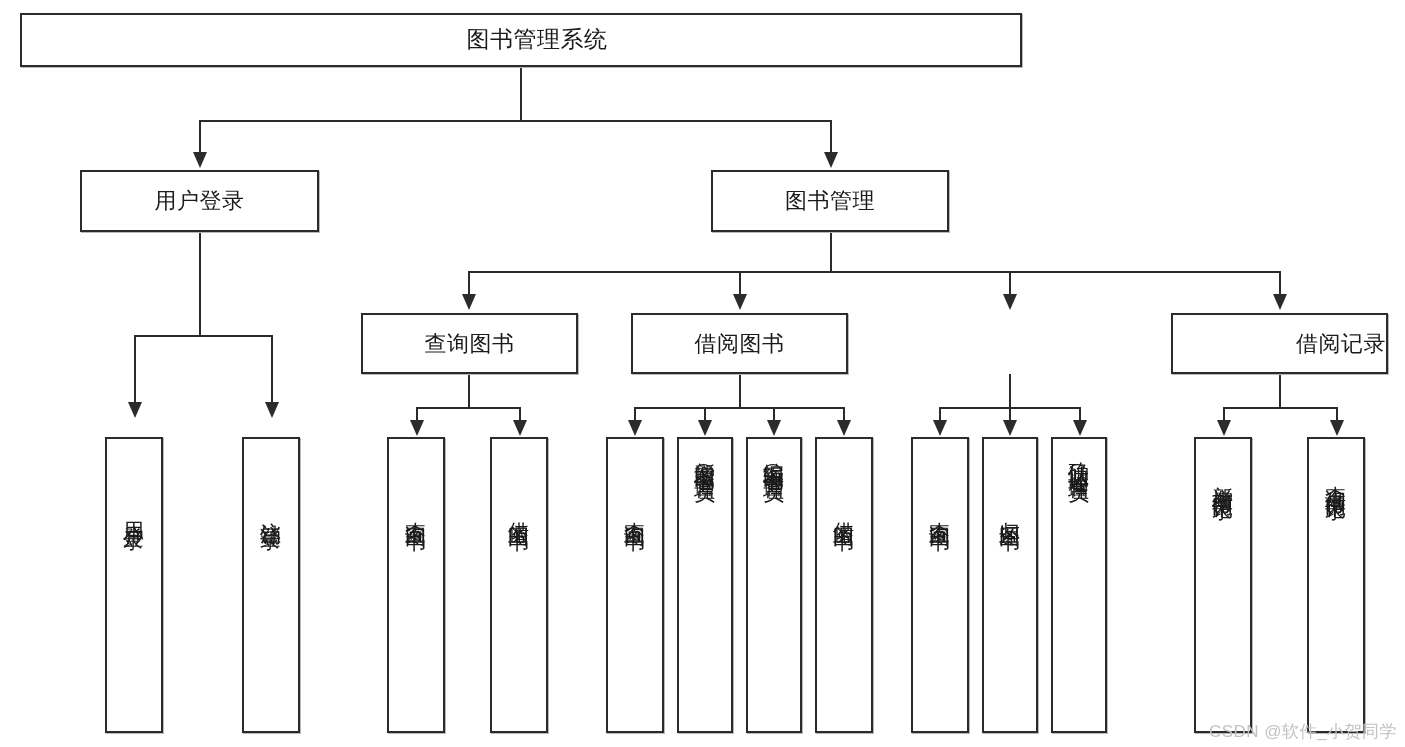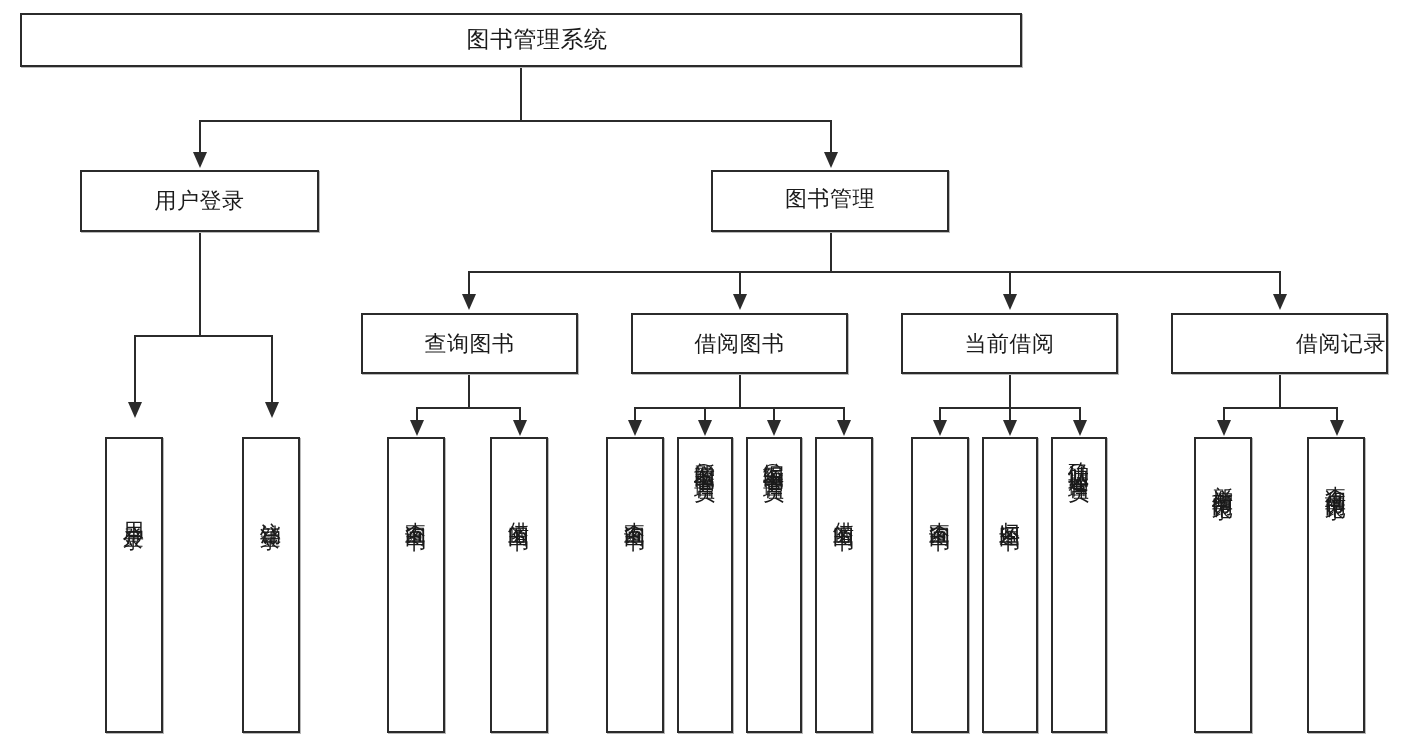--- a/index.html
+++ b/index.html
@@ -145,33 +145,30 @@
   <div class="seg v" style="left:1336px; top:407px; height:14px;"></div>
   <div class="arrow" style="left:1330px; top:420px;"></div>
 
   <div class="node h-node root" style="left:20px; top:13px; width:1002px; height:54px;padding-left:32px;">
     <span class="lbl">图书管理系统</span>
   </div>
 
   <div class="node h-node" style="left:80px; top:170px; width:239px; height:62px;">
     <span class="lbl">用户登录</span>
   </div>
-  <div class="node h-node" style="left:711px; top:170px; width:238px; height:62px;font-family:Liberation Mono, monospace;">
+  <div class="node h-node" style="left:711px; top:170px; width:238px; height:62px;">
     <span class="lbl">图书管理</span>
   </div>
 
   <div class="node h-node" style="left:361px; top:313px; width:217px; height:61px;">
     <span class="lbl">查询图书</span>
   </div>
   <div class="node h-node" style="left:631px; top:313px; width:217px; height:61px;">
     <span class="lbl">借阅图书</span>
   </div>
-  <div class="node h-node" style="left:901px; top:313px; width:217px; height:61px;">
-    <span class="lbl">当前借阅</span>
-  </div>
   <div class="node h-node" style="left:1171px; top:313px; width:217px; height:61px;justify-content:flex-end;">
     <span class="lbl">借阅记录</span>
   </div>
 
   <div class="node v-node" style="left:105px; top:437px; width:58px; height:296px; padding-top:66px;">
     <span class="lbl">用户登录</span>
   </div>
   <div class="node v-node" style="left:242px; top:437px; width:58px; height:296px; padding-top:66px;">
     <span class="lbl">注销登录</span>
   </div>
@@ -206,14 +203,15 @@
     <span class="lbl">确认归还（管理员）</span>
   </div>
 
   <div class="node v-node" style="left:1194px; top:437px; width:58px; height:296px; padding-top:30px;">
     <span class="lbl">新增借阅记录</span>
   </div>
   <div class="node v-node" style="left:1307px; top:437px; width:58px; height:296px; padding-top:30px;">
     <span class="lbl">查询借阅记录</span>
   </div>
 
+  <div id="watermark">CSDN @软件_小贺同学</div>
 
 </div>
 
 </body></html>

